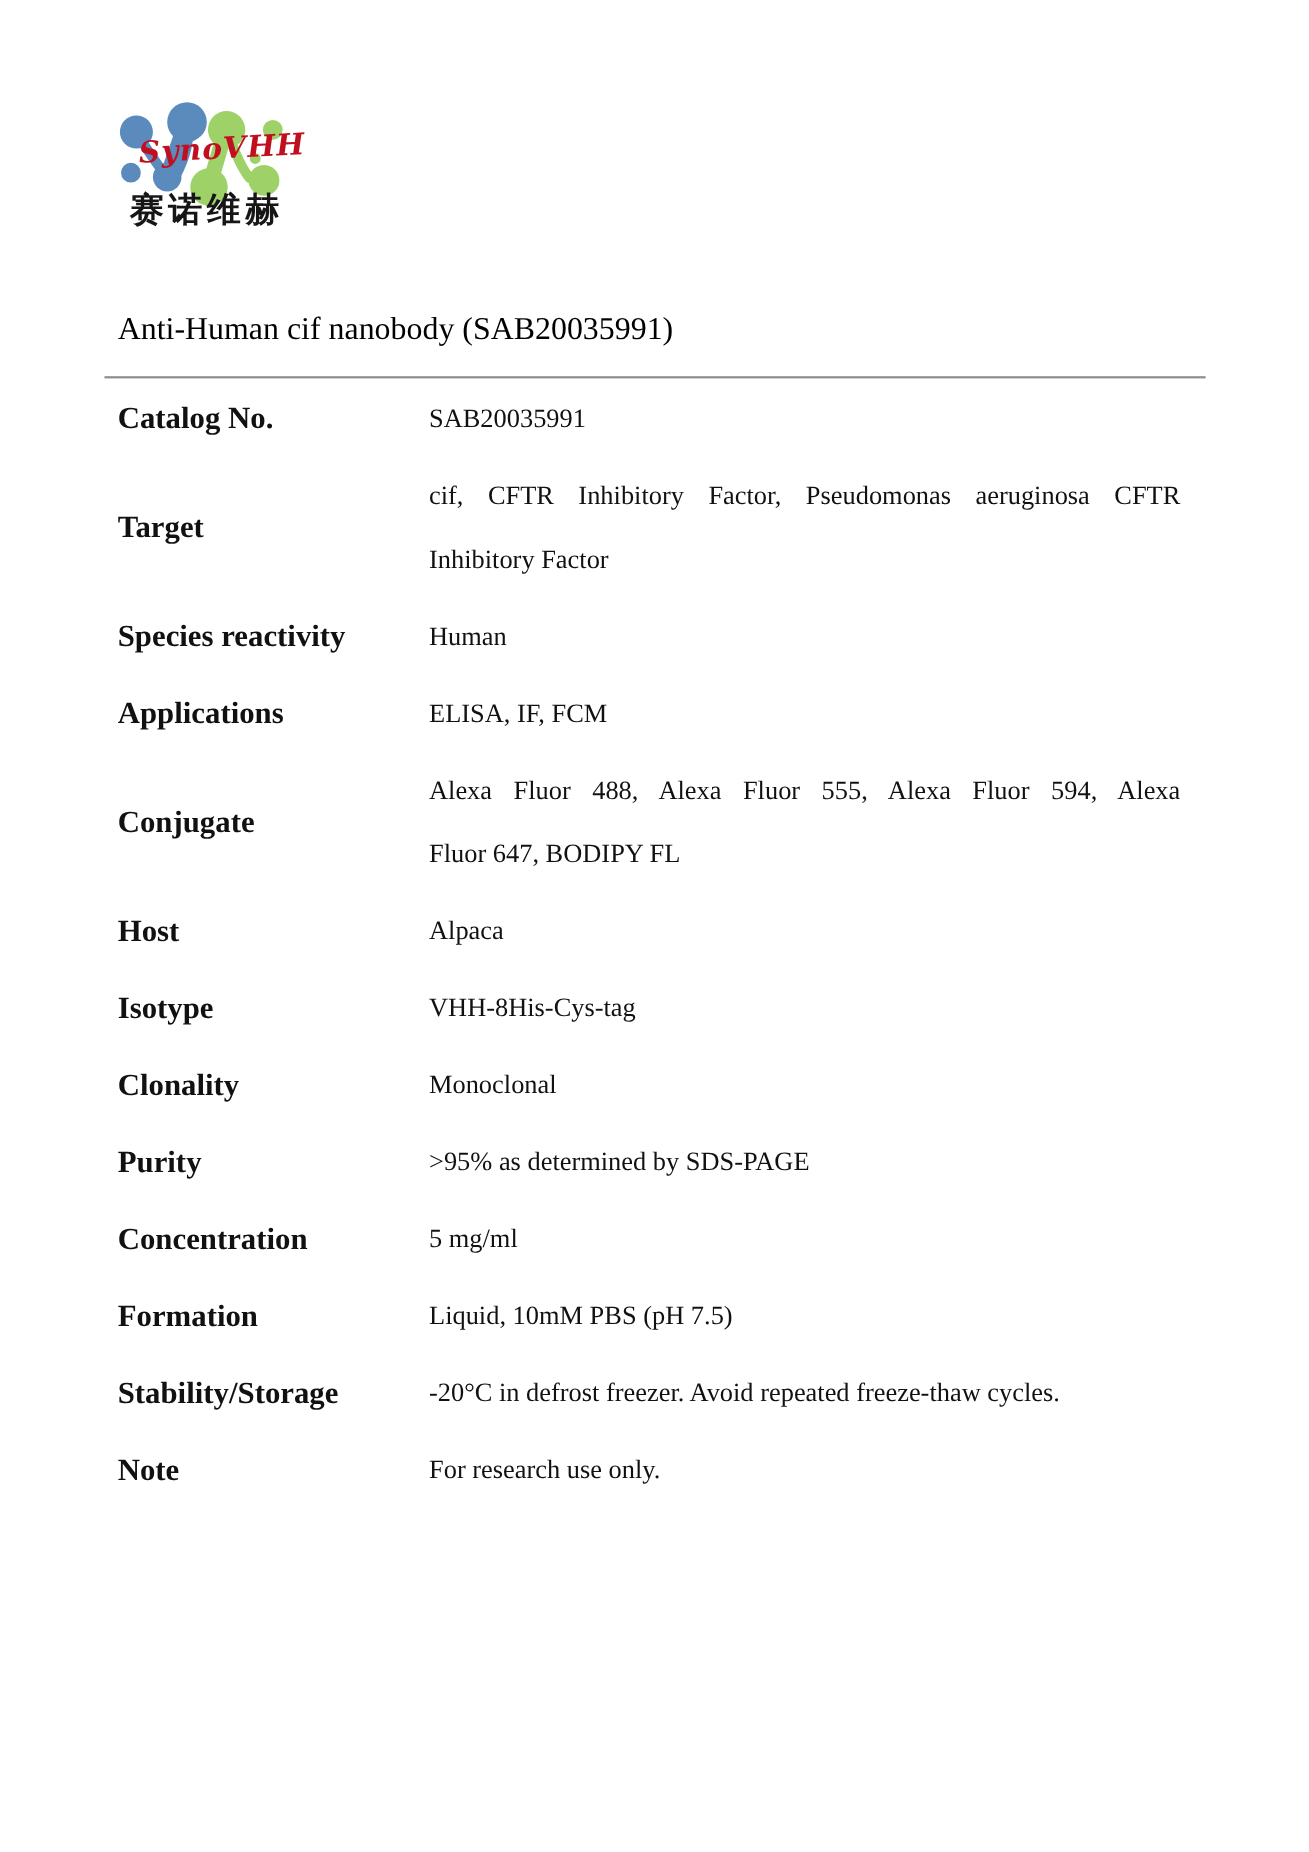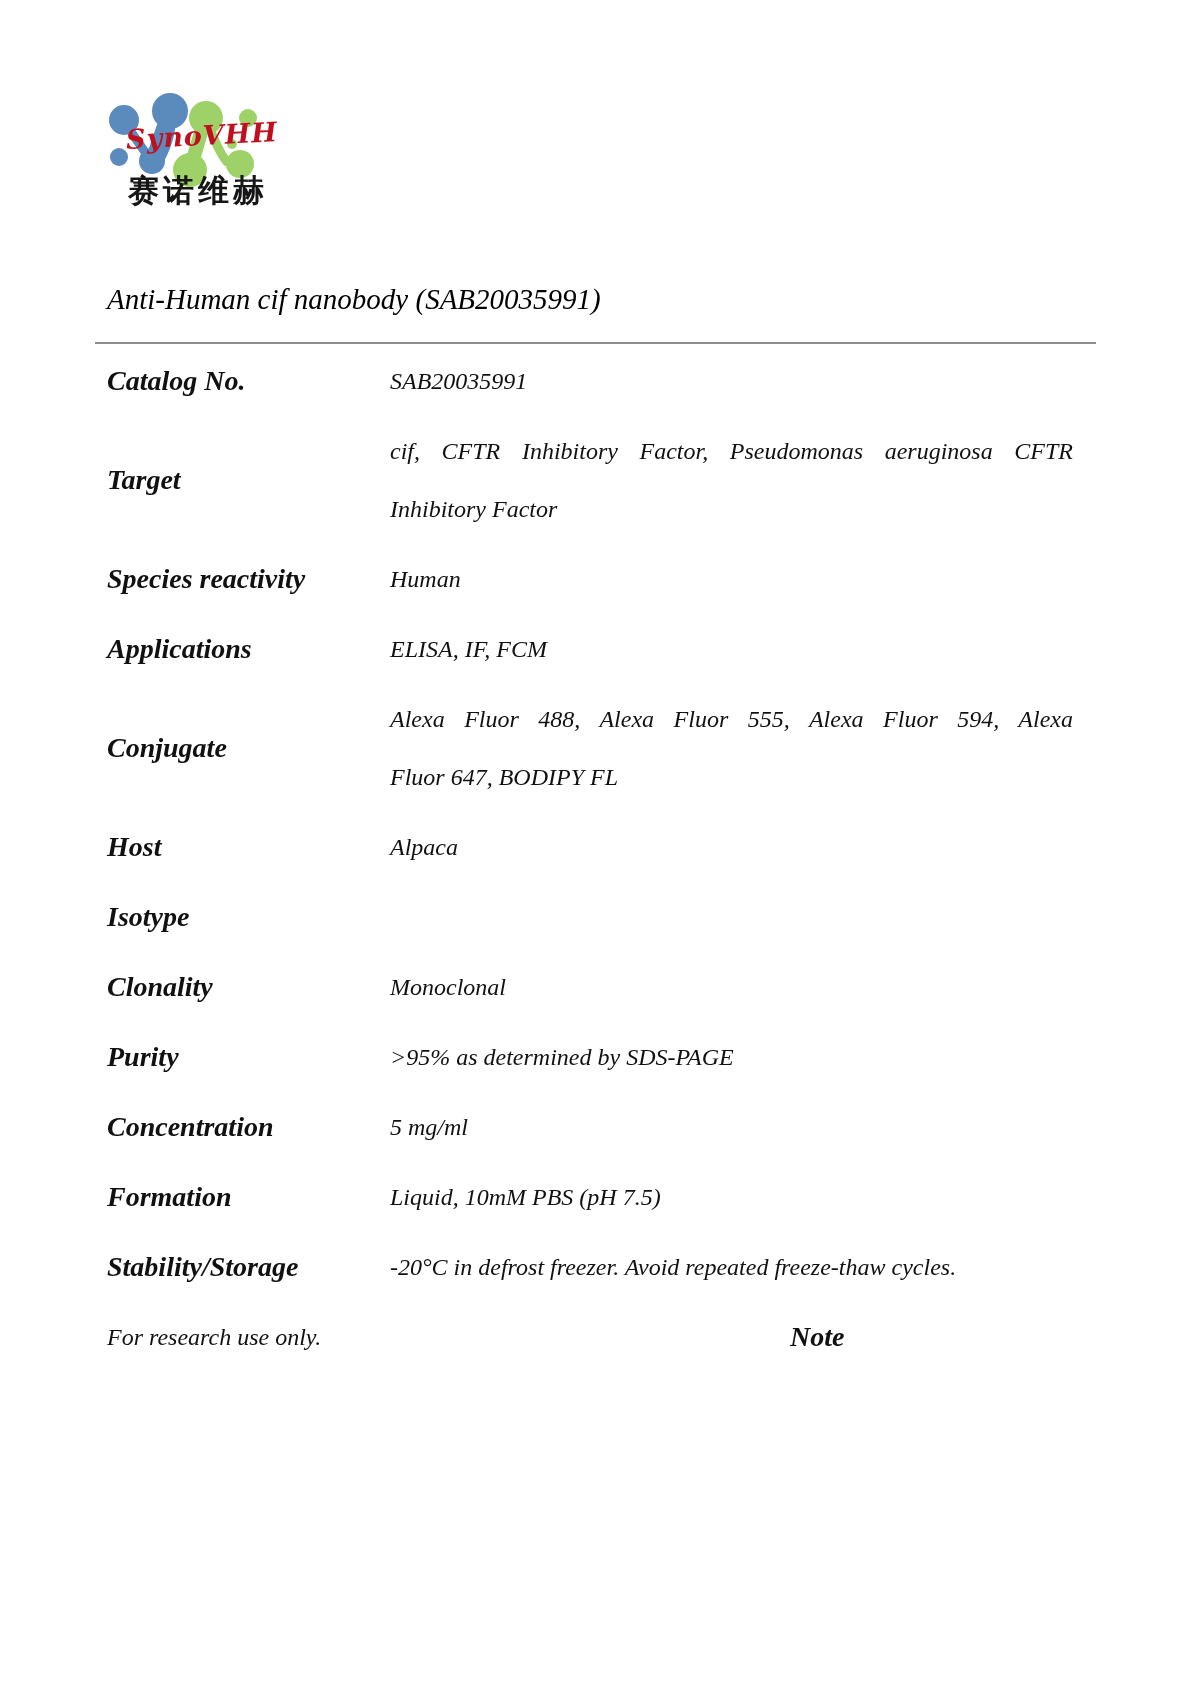--- a/index.html
+++ b/index.html
@@ -18,28 +18,28 @@
   .logo-brand {
     position:absolute; left:36px; top:36px;
     font-family:"DejaVu Serif", serif;
     font-style:italic; font-weight:bold;
     font-size:27px; letter-spacing:1px;
     transform:rotate(-3deg);
     white-space:nowrap;
     z-index:2;
   }
   .logo-cn {
-    position:absolute; top:170px; left:128px;
+    position:absolute; top:170px; left:118px;
     font-family:Liberation Sans, sans-serif;
     font-size:31px; font-weight:600;
     letter-spacing:4px; color:#161616;
     white-space:nowrap;
   }
   
-  .content { padding:282px 0 0 107px; width:1083px;font-style:italic; }
+  .content { padding:282px 0 0 107px; width:1083px; }
   .doc-title {
     font-size:29px; font-weight:normal;
     line-height:35px; color:#000000;
   }
   .title-rule {
     margin-top:25px; margin-left:-12px;
     width:1001px; height:0;
     border:none; border-top:2px solid #8d8d8d;
   }
   
@@ -121,20 +121,23 @@
           </div>
         </div>
         <div class="row">
           <div class="cell label">Host</div>
           <div class="cell value">
             <div class="vline">Alpaca</div>
           </div>
         </div>
         <div class="row">
           <div class="cell label">Isotype</div>
+          <div class="cell value">
+            <div class="vline">VHH-8His-Cys-tag</div>
+          </div>
         </div>
         <div class="row">
           <div class="cell label">Clonality</div>
           <div class="cell value">
             <div class="vline">Monoclonal</div>
           </div>
         </div>
         <div class="row">
           <div class="cell label">Purity</div>
           <div class="cell value">
@@ -153,21 +156,21 @@
             <div class="vline">Liquid, 10mM PBS (pH 7.5)</div>
           </div>
         </div>
         <div class="row">
           <div class="cell label">Stability/Storage</div>
           <div class="cell value">
             <div class="vline">-20°C in defrost freezer. Avoid repeated freeze-thaw cycles.</div>
           </div>
         </div>
         <div class="row">
+          <div class="cell label">Note</div>
           <div class="cell value">
             <div class="vline">For research use only.</div>
           </div>
-          <div class="cell label">Note</div>
         </div>
       </div>
   </div>
 
 </div>
 
 </body></html>

